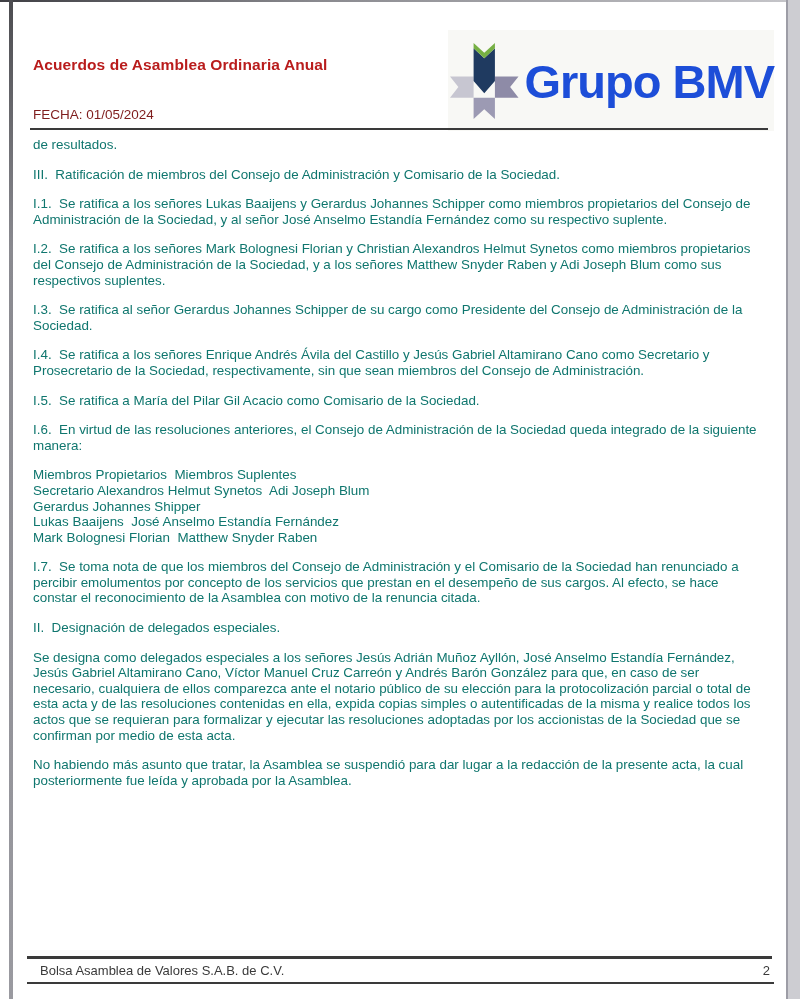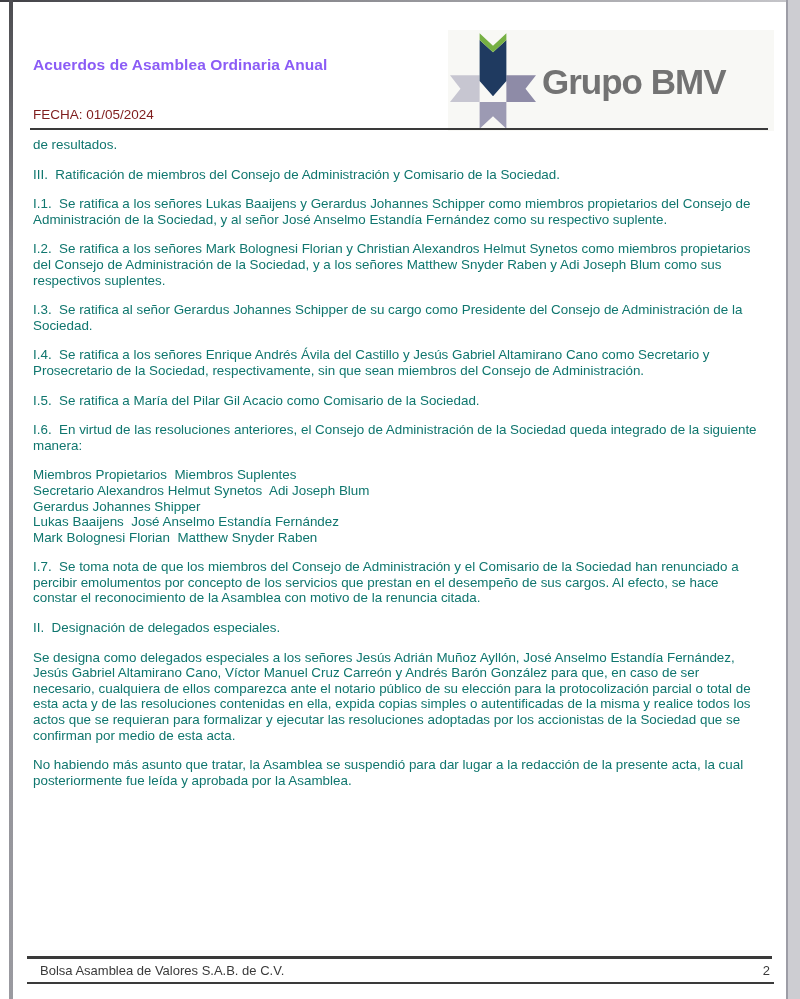--- a/index.html
+++ b/index.html
@@ -20,39 +20,39 @@
     background: linear-gradient(180deg, #4c4c50 0%, #8a8a90 25%, #9a9aa0 100%);
   }
   .edge-right {
     position: absolute; top: 0; right: 0; width: 12px; height: 100%;
     background: #cdcdd2;
     border-left: 2px solid #9d9da6;
   }
   
   .doc-title {
     position: absolute; left: 33px; top: 56px;
-    font-size: 15.5px; font-weight: bold; color: #8b5cf6;
+    font-size: 15.5px; font-weight: bold; color: #b91c1c;
     letter-spacing: 0.1px;
   }
   .doc-date {
     position: absolute; left: 33px; top: 107px;
     font-size: 13.5px; color: #7f1d1d;
   }
   .header-rule {
     position: absolute; left: 30px; top: 128px; width: 738px; height: 2px;
     background: #3a3a3a;
   }
   .logo {
     position: absolute; left: 448px; top: 30px; width: 326px; height: 101px;
     background: #f8f8f5;
     display: flex; align-items: center; gap: 6px;
   }
   .logo svg { display: block; margin-left: 2px; }
   .logo-text {
-    font-size: 35px; font-weight: bold; color: #737373;
+    font-size: 47px; font-weight: bold; color: #1d4ed8;
     letter-spacing: -1px; line-height: 1; white-space: nowrap;
     margin-top: 2px;
   }
   
   .doc-body {
     position: absolute; left: 33px; top: 137px; width: 731px;
     font-size: 13.4px; line-height: 15.6px; color: #0f766e;
   }
   .doc-body p {
     margin: 0 0 14px 0;

